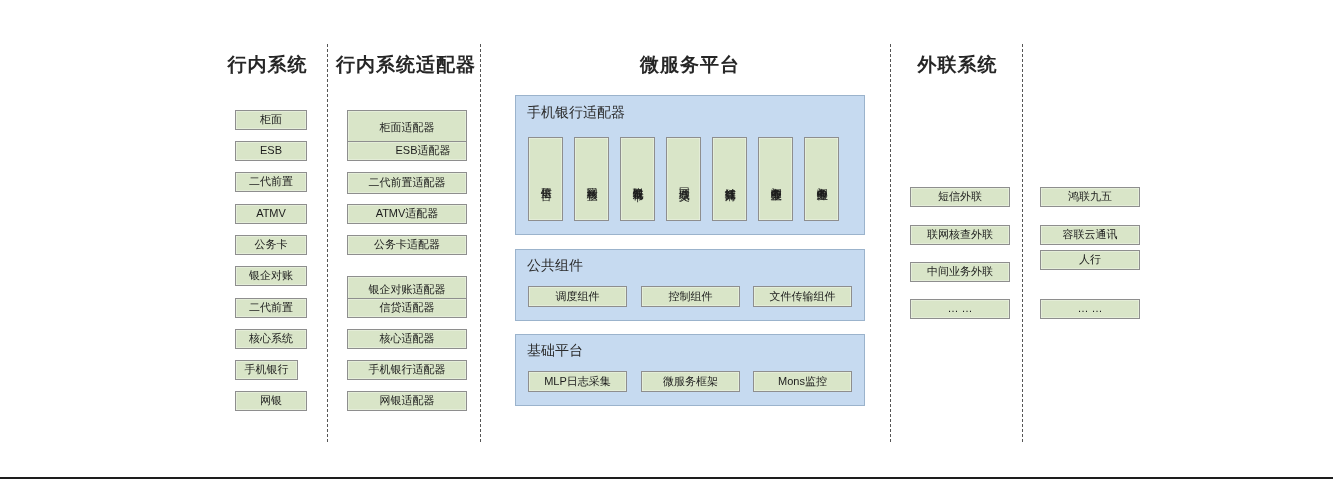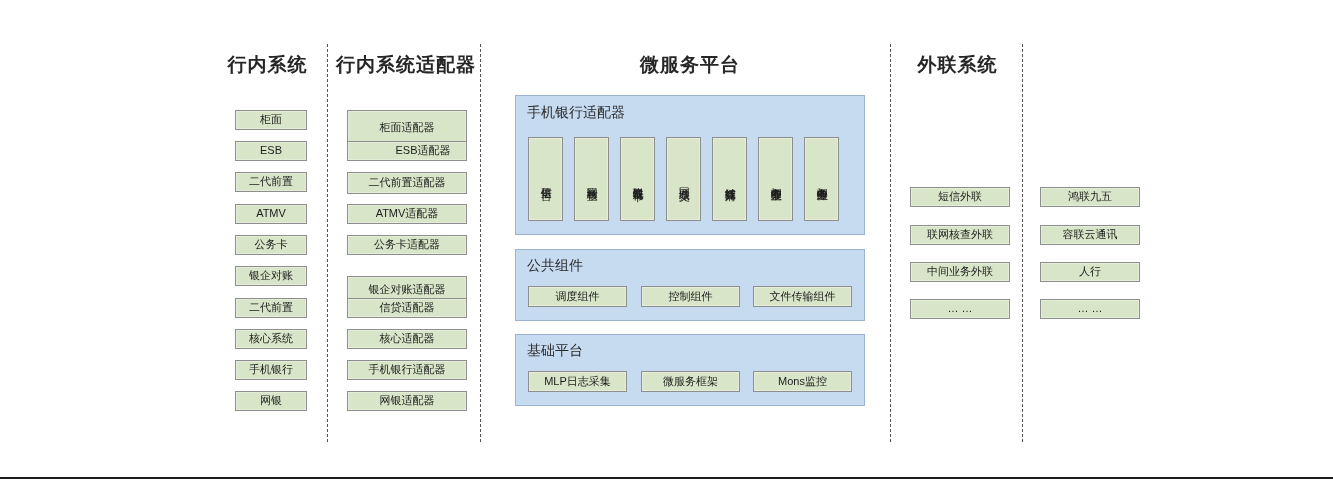--- a/index.html
+++ b/index.html
@@ -102,21 +102,21 @@
   <div class="col-title" style="left:900px; top:52px; width:115px;">外联系统</div>
 
   <div class="node" style="left:235px; top:110px; width:72px; height:20px;">柜面</div>
   <div class="node" style="left:235px; top:141px; width:72px; height:20px;">ESB</div>
   <div class="node" style="left:235px; top:172px; width:72px; height:20px;">二代前置</div>
   <div class="node" style="left:235px; top:204px; width:72px; height:20px;">ATMV</div>
   <div class="node" style="left:235px; top:235px; width:72px; height:20px;">公务卡</div>
   <div class="node" style="left:235px; top:266px; width:72px; height:20px;">银企对账</div>
   <div class="node" style="left:235px; top:298px; width:72px; height:20px;">二代前置</div>
   <div class="node" style="left:235px; top:329px; width:72px; height:20px;">核心系统</div>
-  <div class="node" style="left:235px; top:360px; width:72px; height:20px;">手机银行</div>
+  <div class="node" style="left:235px; top:360px; width:63px; height:20px;">手机银行</div>
   <div class="node" style="left:235px; top:391px; width:72px; height:20px;">网银</div>
 
   <div class="node" style="left:347px; top:110px; width:120px; height:36px;">柜面适配器</div>
   <div class="node" style="left:347px; top:141px; width:120px; height:20px;padding-left:32px;">ESB适配器</div>
   <div class="node" style="left:347px; top:172px; width:120px; height:22px;">二代前置适配器</div>
   <div class="node" style="left:347px; top:204px; width:120px; height:20px;">ATMV适配器</div>
   <div class="node" style="left:347px; top:235px; width:120px; height:20px;">公务卡适配器</div>
   <div class="node" style="left:347px; top:276px; width:120px; height:28px;">银企对账适配器</div>
   <div class="node" style="left:347px; top:298px; width:120px; height:20px;">信贷适配器</div>
   <div class="node" style="left:347px; top:329px; width:120px; height:20px;">核心适配器</div>
@@ -145,18 +145,18 @@
   <div class="node" style="left:641px; top:371px; width:99px; height:21px;">微服务框架</div>
   <div class="node" style="left:753px; top:371px; width:99px; height:21px;">Mons监控</div>
 
   <div class="node" style="left:910px; top:187px; width:100px; height:20px;">短信外联</div>
   <div class="node" style="left:910px; top:225px; width:100px; height:20px;">联网核查外联</div>
   <div class="node" style="left:910px; top:262px; width:100px; height:20px;">中间业务外联</div>
   <div class="node" style="left:910px; top:299px; width:100px; height:20px;">… …</div>
 
   <div class="node" style="left:1040px; top:187px; width:100px; height:20px;">鸿联九五</div>
   <div class="node" style="left:1040px; top:225px; width:100px; height:20px;">容联云通讯</div>
-  <div class="node" style="left:1040px; top:262px; width:100px; height:20px;">人行</div>
+  <div class="node" style="left:1040px; top:250px; width:100px; height:20px;">人行</div>
   <div class="node" style="left:1040px; top:299px; width:100px; height:20px;">… …</div>
 
   <div class="bottom-rule" style="top:477px;"></div>
 
 </div>
 
 </body></html>

